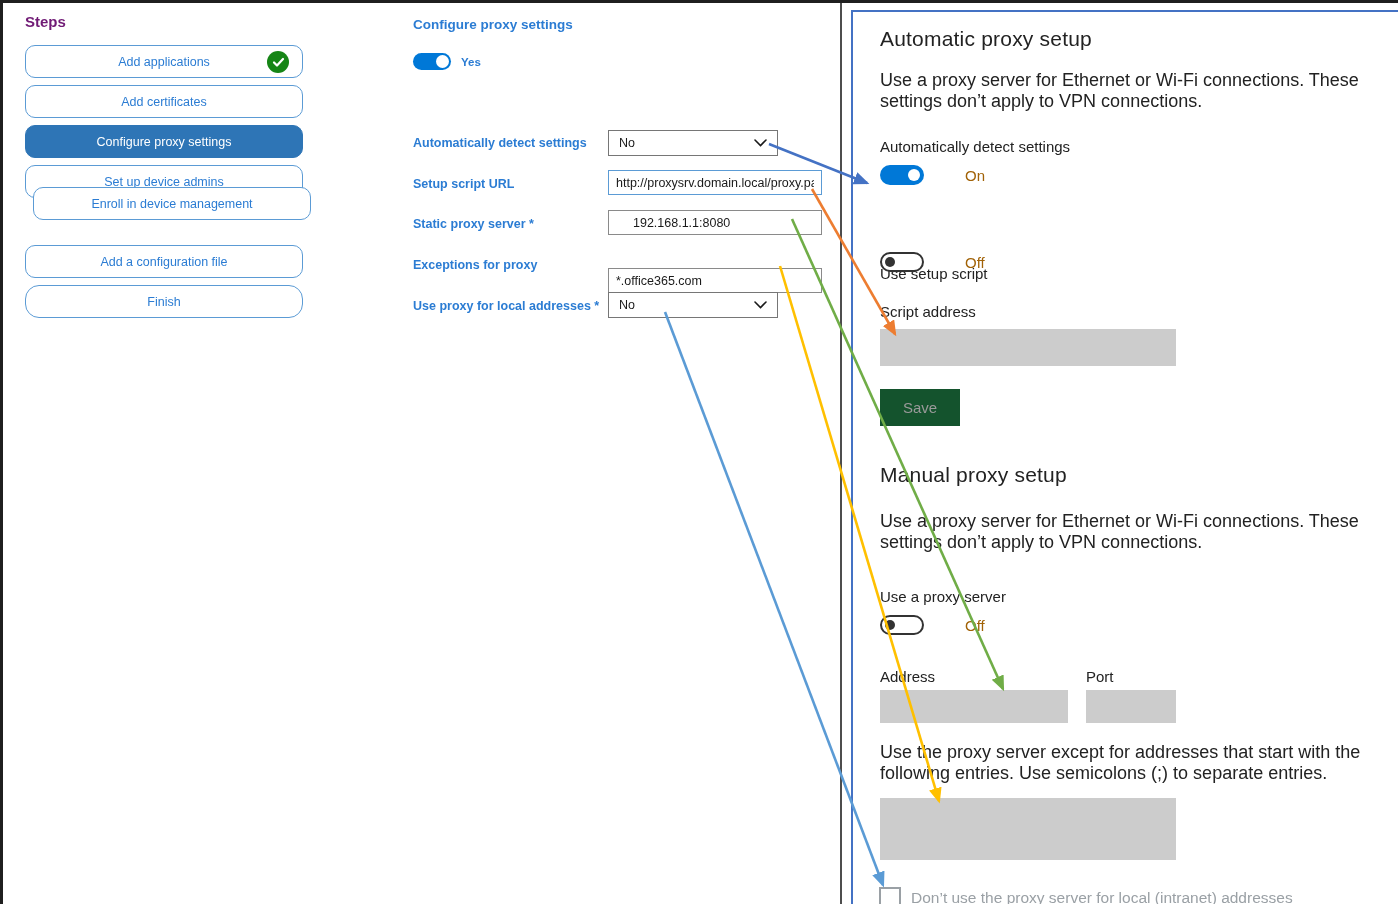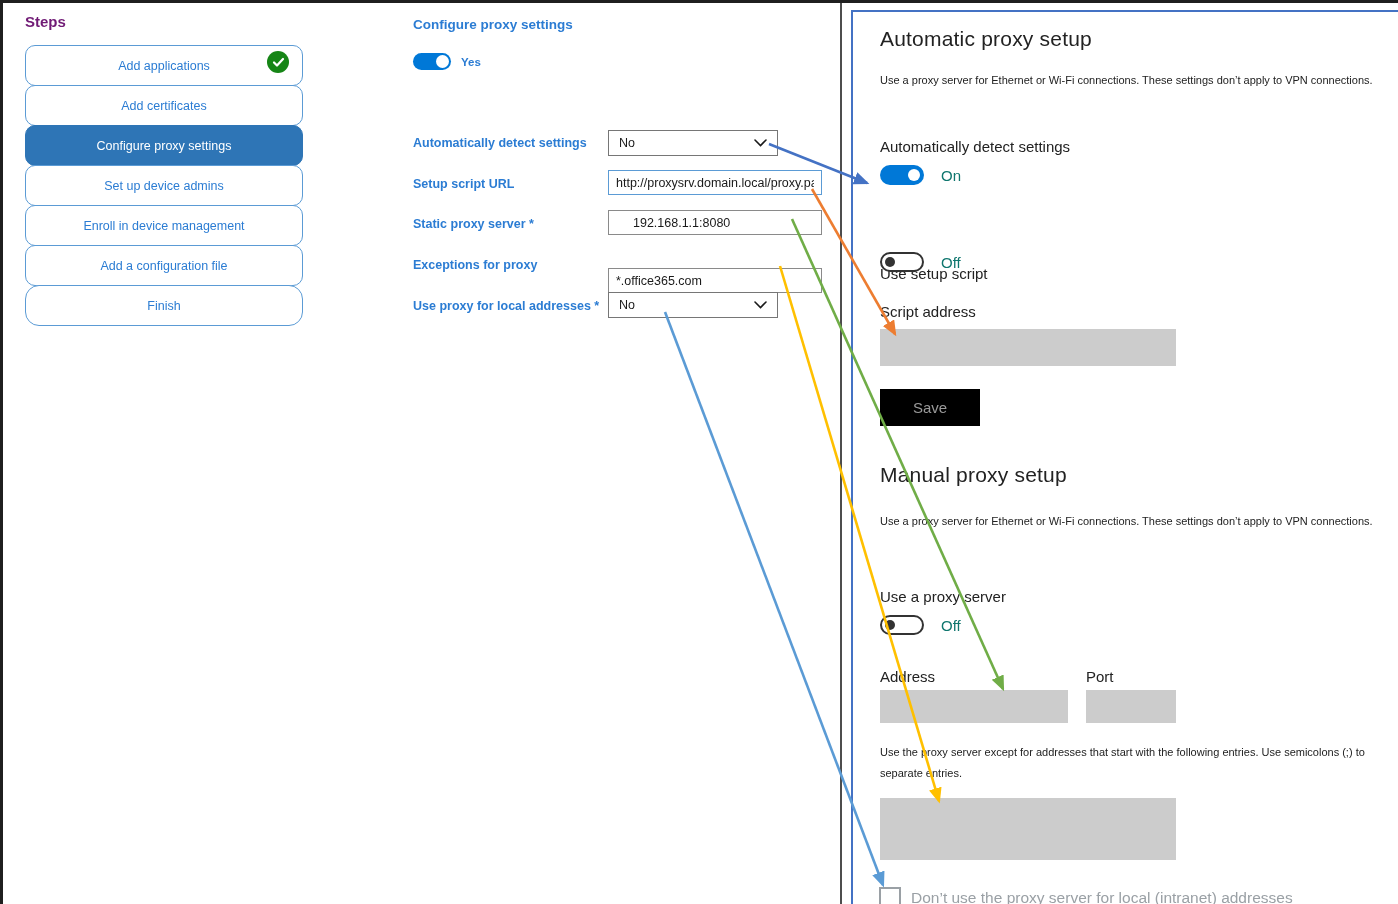--- a/index.html
+++ b/index.html
@@ -7,21 +7,21 @@
   .screen {
     position:relative; width:1398px; height:904px; background:#ffffff;
     border-top:3px solid #1f1f1f; border-left:3px solid #1f1f1f;
     font-family:"Liberation Sans", sans-serif; overflow:hidden;
   }
   .abs { position:absolute; }
 
   
   .steps-title { left:22px; top:10px; font-size:15px; font-weight:bold; color:#701a75; }
   .step-btn {
-    left:22px; width:278px; height:41px; background:#fff;
+    left:22px; width:278px; height:33px; background:#fff;
     border:1.5px solid #5b9bd5; border-radius:10px;
     color:#2b7cd3; font-size:12.5px;
     display:flex; align-items:center; justify-content:center; cursor:pointer;
   }
   .step-btn.selected { background:#2e75b6; border-color:#2e75b6; color:#fff; }
   .check-badge {
     position:absolute; right:13px; top:5px; width:22px; height:22px;
     border-radius:50%; background:#168516; display:flex; align-items:center; justify-content:center;
   }
 
@@ -39,30 +39,30 @@
   .dropdown {
     left:605px; width:170px; height:26px; border:1px solid #767676; background:#fff;
     display:flex; align-items:center; font-size:12.5px; color:#1a1a1a;
     padding:0 10px; justify-content:space-between; cursor:pointer;
   }
 
   
   .vline { left:837px; top:0; width:2px; height:904px; background:#4d4d4d; }
   .panel { left:848px; top:7px; width:550px; height:897px; border-left:2px solid #4472c4; border-top:2px solid #4472c4; background:#fff; }
   .h1 { font-size:21px; font-weight:400; color:#222; letter-spacing:0.2px; }
-  .para { font-size:11px; line-height:21px; color:#222; }
+  .para { font-size:18px; line-height:21px; color:#222; }
   .lbl { font-size:15px; color:#222; }
   .toggle-lg { width:44px; height:20px; border-radius:10px; cursor:pointer; }
   .toggle-lg.on { background:#0078d7; }
   .toggle-lg.on .knob { position:absolute; right:4px; top:4px; width:12px; height:12px; border-radius:50%; background:#fff; }
   .toggle-lg.off { background:#fff; border:2px solid #333; }
   .toggle-lg.off .knob { position:absolute; left:3px; top:3px; width:10px; height:10px; border-radius:50%; background:#333; }
-  .toggle-state { font-size:15px; color:#0f766e; }
+  .toggle-state { font-size:15px; color:#a16207;margin-left:24px; }
   .gbox { background:#cccccc; }
-  .save-btn { width:100px; height:37px; background:#000000; border:none; color:#9a9a9a; font-size:15px;
+  .save-btn { width:80px; height:37px; background:#14532d; border:none; color:#9a9a9a; font-size:15px;
               font-family:"Liberation Sans", sans-serif; cursor:default; }
   .cb { width:22px; height:22px; border:2px solid #9aa0a5; background:#fff; cursor:pointer; }
   .cb-label { font-size:15.5px; color:#9aa0a5; }
 
   .arrow-layer { position:absolute; left:0; top:0; width:1398px; height:904px; pointer-events:none; z-index:50; }
 </style>
 </head>
 <body>
 
 <div class="screen">
@@ -79,21 +79,21 @@
   </div>
   <div class="abs step-btn" style="top:82px;">
     <span>Add certificates</span>
   </div>
   <div class="abs step-btn selected" style="top:122px;">
     <span>Configure proxy settings</span>
   </div>
   <div class="abs step-btn" style="top:162px;">
     <span>Set up device admins</span>
   </div>
-  <div class="abs step-btn" style="top:202px;">
+  <div class="abs step-btn" style="top:184px;margin-left:8px;">
     <span>Enroll in device management</span>
   </div>
   <div class="abs step-btn" style="top:242px;">
     <span>Add a configuration file</span>
   </div>
   <div class="abs step-btn" style="top:282px;border-radius:14px;">
     <span>Finish</span>
   </div>
 
   <div class="abs mid-title">Configure proxy settings</div>

